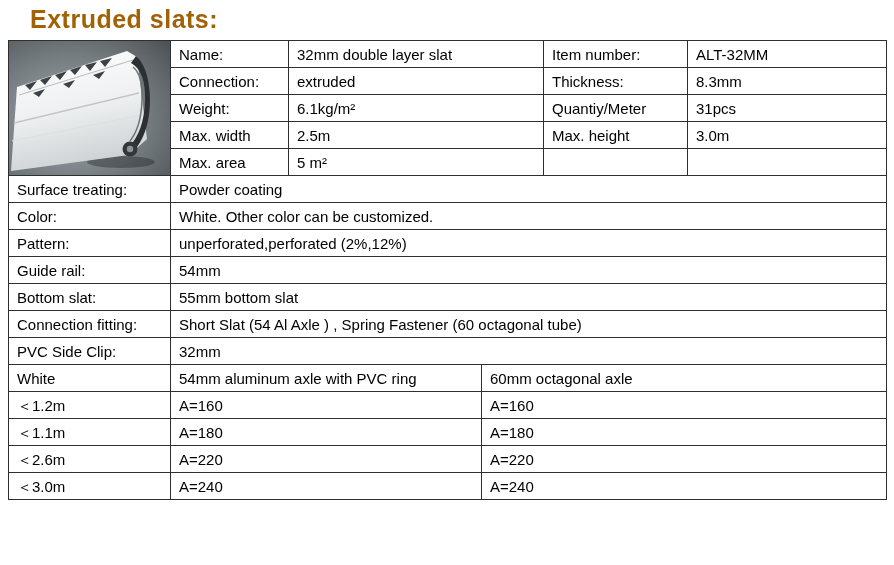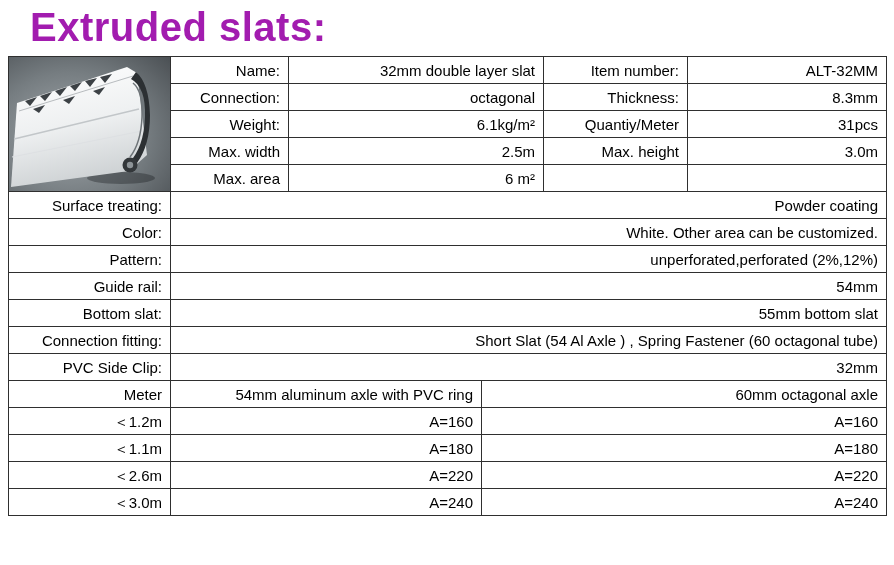--- a/index.html
+++ b/index.html
@@ -3,31 +3,30 @@
 <meta charset="utf-8">
 <style>
   html,body{margin:0;padding:0;background:#ffffff;}
   body{
     width:894px;height:565px;overflow:hidden;
     font-family:"Liberation Sans","DejaVu Sans",sans-serif;
     color:#000;
   }
   .page-title{
     margin:5px 0 6px 30px;
-    font-size:40px;
+    font-size:25px;
     font-weight:700;
-    color:#a21caf;
+    color:#a16207;
     letter-spacing:0.5px;
   }
   .tables{margin-left:8px;width:878px;}
   table{
     border-collapse:collapse;
     table-layout:fixed;
     width:878px;
-    text-align:right;
   }
   table.joined{margin-top:-1px;border-radius:11px;}
   td{
     border:1px solid #2f2f2f;
     height:26px;
     padding:0 8px;
     font-size:15px;
     line-height:17px;
     vertical-align:middle;
     white-space:nowrap;
@@ -103,58 +102,58 @@
             <circle cx="121" cy="108" r="3.2" fill="#8d9397"></circle>
           </svg>
         </td>
         <td>Name:</td>
         <td>32mm double layer slat</td>
         <td>Item number:</td>
         <td>ALT-32MM</td>
       </tr>
       <tr>
         <td>Connection:</td>
-        <td>octagonal</td>
+        <td>extruded</td>
         <td>Thickness:</td>
         <td>8.3mm</td>
       </tr>
       <tr>
         <td>Weight:</td>
         <td>6.1kg/m²</td>
         <td>Quantiy/Meter</td>
         <td>31pcs</td>
       </tr>
       <tr>
         <td>Max. width</td>
         <td>2.5m</td>
         <td>Max. height</td>
         <td>3.0m</td>
       </tr>
       <tr>
         <td>Max. area</td>
-        <td>6 m²</td>
+        <td>5 m²</td>
         <td></td>
         <td></td>
       </tr>
     </tbody>
   </table>
 
   <table class="joined">
     <colgroup>
         <col class="c-label">
         <col class="c-rest">
       </colgroup>
     <tbody>
       <tr>
         <td>Surface treating:</td>
         <td>Powder coating</td>
       </tr>
       <tr>
         <td>Color:</td>
-        <td>White. Other area can be customized.</td>
+        <td>White. Other color can be customized.</td>
       </tr>
       <tr>
         <td>Pattern:</td>
         <td>unperforated,perforated (2%,12%)</td>
       </tr>
       <tr>
         <td>Guide rail:</td>
         <td>54mm</td>
       </tr>
       <tr>
@@ -173,21 +172,21 @@
   </table>
 
   <table class="joined">
     <colgroup>
         <col class="c-h">
         <col class="c-a54">
         <col class="c-a60">
       </colgroup>
     <tbody>
       <tr>
-        <td>Meter</td>
+        <td>White</td>
         <td>54mm aluminum axle with PVC ring</td>
         <td>60mm octagonal axle</td>
       </tr>
       <tr>
         <td>＜1.2m</td>
         <td>A=160</td>
         <td>A=160</td>
       </tr>
       <tr>
         <td>＜1.1m</td>

